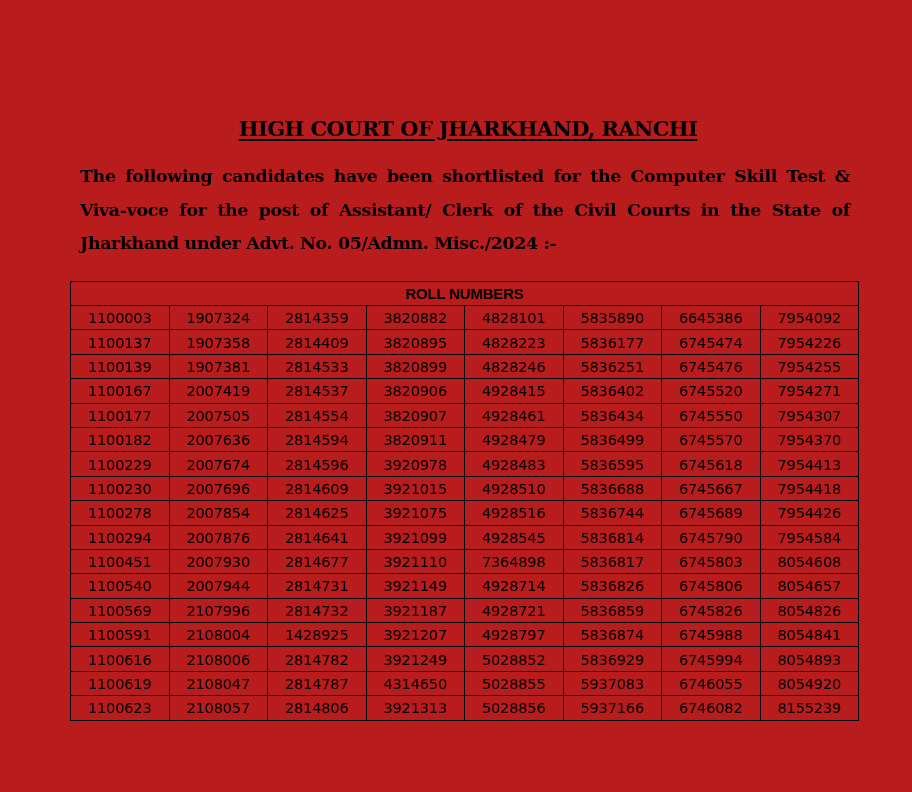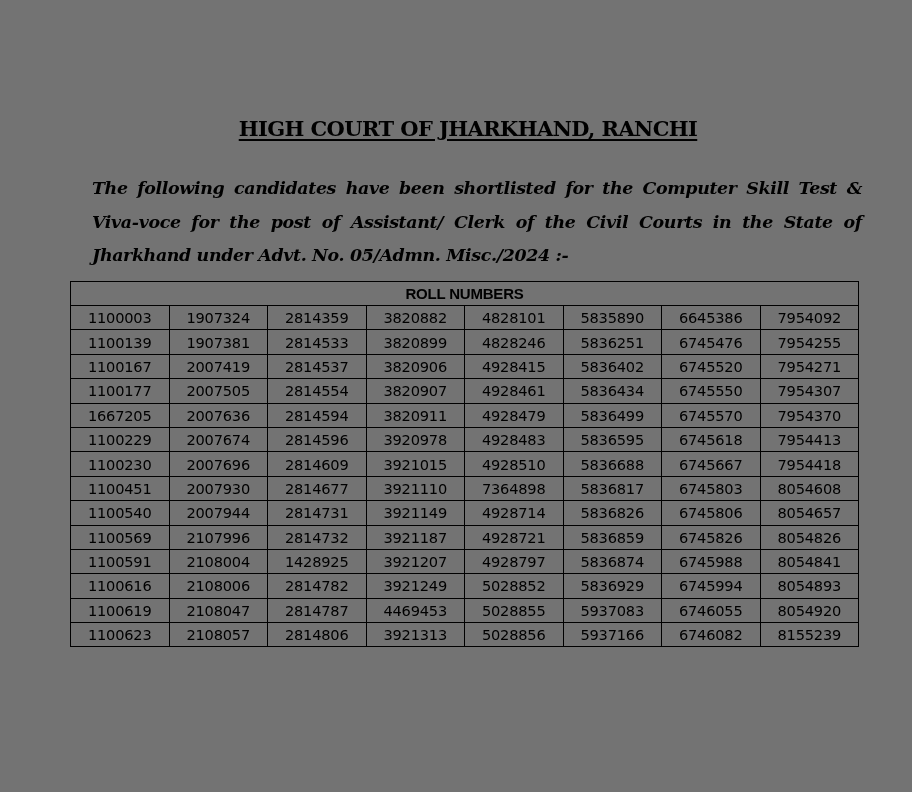--- a/index.html
+++ b/index.html
@@ -12,21 +12,21 @@
     height: 792px;
     overflow: hidden;
     position: relative;
     color: #000000;
   }
   .page {
     position: absolute;
     left: 0; top: 0;
     width: 912px;
     height: 792px;
-    background: #737373;
+    background: #b91c1c;
   }
   .title {
     position: absolute;
     top: 116px;
     left: 0;
     width: 936px;
     text-align: center;
     font-family: "DejaVu Serif", serif;
     font-weight: bold;
     font-size: 21px;
@@ -40,22 +40,21 @@
     top: 160px;
     left: 80px;
     width: 770px;
     font-family: "DejaVu Serif", serif;
     font-weight: bold;
     font-size: 17.4px;
     letter-spacing: -0.35px;
     line-height: 33.5px;
     text-align: justify;
     text-align-last: left;
-    margin: 12px;
-    font-style: italic;
+    margin: 0;
   }
   .roll-table {
     position: absolute;
     left: 70px;
     top: 281px;
     width: 788px;
     border-collapse: collapse;
     font-family: "Liberation Sans", sans-serif;
     table-layout: fixed;
   }
@@ -108,20 +107,30 @@
           <td>1100003</td>
           <td>1907324</td>
           <td>2814359</td>
           <td>3820882</td>
           <td>4828101</td>
           <td>5835890</td>
           <td>6645386</td>
           <td>7954092</td>
         </tr>
         <tr>
+          <td>1100137</td>
+          <td>1907358</td>
+          <td>2814409</td>
+          <td>3820895</td>
+          <td>4828223</td>
+          <td>5836177</td>
+          <td>6745474</td>
+          <td>7954226</td>
+        </tr>
+        <tr>
           <td>1100139</td>
           <td>1907381</td>
           <td>2814533</td>
           <td>3820899</td>
           <td>4828246</td>
           <td>5836251</td>
           <td>6745476</td>
           <td>7954255</td>
         </tr>
         <tr>
@@ -138,21 +147,21 @@
           <td>1100177</td>
           <td>2007505</td>
           <td>2814554</td>
           <td>3820907</td>
           <td>4928461</td>
           <td>5836434</td>
           <td>6745550</td>
           <td>7954307</td>
         </tr>
         <tr>
-          <td>1667205</td>
+          <td>1100182</td>
           <td>2007636</td>
           <td>2814594</td>
           <td>3820911</td>
           <td>4928479</td>
           <td>5836499</td>
           <td>6745570</td>
           <td>7954370</td>
         </tr>
         <tr>
           <td>1100229</td>
@@ -168,20 +177,40 @@
           <td>1100230</td>
           <td>2007696</td>
           <td>2814609</td>
           <td>3921015</td>
           <td>4928510</td>
           <td>5836688</td>
           <td>6745667</td>
           <td>7954418</td>
         </tr>
         <tr>
+          <td>1100278</td>
+          <td>2007854</td>
+          <td>2814625</td>
+          <td>3921075</td>
+          <td>4928516</td>
+          <td>5836744</td>
+          <td>6745689</td>
+          <td>7954426</td>
+        </tr>
+        <tr>
+          <td>1100294</td>
+          <td>2007876</td>
+          <td>2814641</td>
+          <td>3921099</td>
+          <td>4928545</td>
+          <td>5836814</td>
+          <td>6745790</td>
+          <td>7954584</td>
+        </tr>
+        <tr>
           <td>1100451</td>
           <td>2007930</td>
           <td>2814677</td>
           <td>3921110</td>
           <td>7364898</td>
           <td>5836817</td>
           <td>6745803</td>
           <td>8054608</td>
         </tr>
         <tr>
@@ -221,21 +250,21 @@
           <td>3921249</td>
           <td>5028852</td>
           <td>5836929</td>
           <td>6745994</td>
           <td>8054893</td>
         </tr>
         <tr>
           <td>1100619</td>
           <td>2108047</td>
           <td>2814787</td>
-          <td>4469453</td>
+          <td>4314650</td>
           <td>5028855</td>
           <td>5937083</td>
           <td>6746055</td>
           <td>8054920</td>
         </tr>
         <tr>
           <td>1100623</td>
           <td>2108057</td>
           <td>2814806</td>
           <td>3921313</td>

